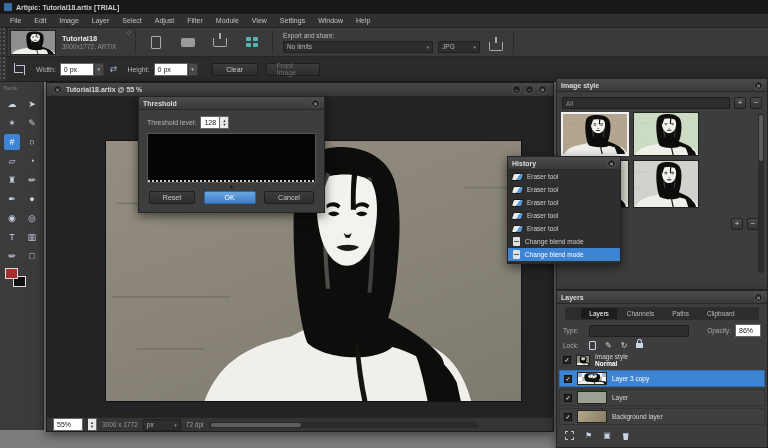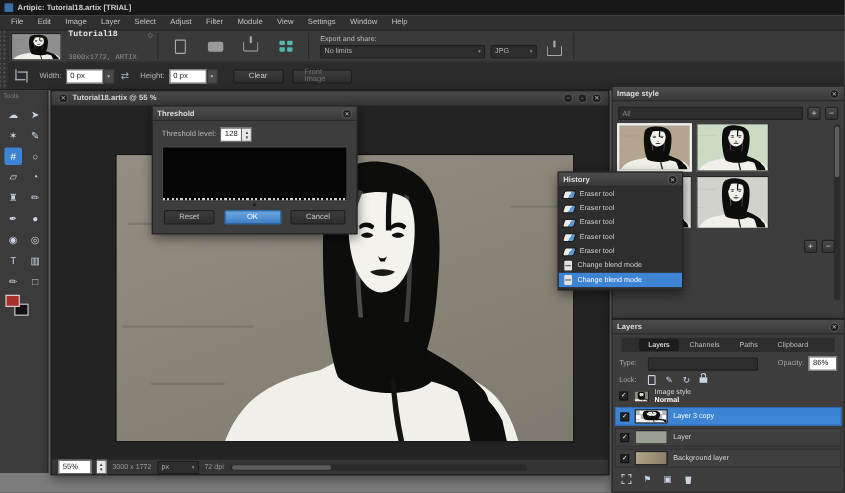--- a/index.html
+++ b/index.html
@@ -10,21 +10,21 @@
 
   
   .titlebar { left:0; top:0; width:768px; height:14px; background:#181818; display:flex; align-items:center; padding:0 4px; gap:4px; }
   .app-ic { width:8px; height:8px; background:#3a6ea5; border-radius:1px; }
   .title-txt { color:#cfcfcf; font-weight:bold; font-size:7px; }
   .menubar { left:0; top:14px; width:768px; height:14px; background:#303030; border-bottom:1px solid #222; display:flex; align-items:center; gap:13px; padding:0 10px; }
   .menu-item { color:#c2c2c2; font-size:7px; }
   .toolbar { left:0; top:28px; width:768px; height:29px; background:#3a3a3a; border-bottom:1px solid #262626; display:flex; align-items:stretch; }
   .grip { width:8px; background:#333; border-right:1px solid #2a2a2a; background-image:radial-gradient(#555 1px, transparent 1px); background-size:4px 4px; background-position:2px 3px; }
   .doc-thumb { width:46px; height:25px; margin:2px 0 0 2px; background:#8f8f8f; overflow:hidden; border:1px solid #222; }
-  .doc-meta { display:flex; flex-direction:column; justify-content:space-between; padding:0 6px;font-family:Liberation Mono, monospace; }
+  .doc-meta { display:flex; flex-direction:column; justify-content:center; padding:0 6px; }
   .doc-name { color:#e8e8e8; font-weight:bold; font-size:7.5px; }
   .doc-info { color:#8f8f8f; font-size:6.5px; }
   .vsep { width:1px; background:#2a2a2a; margin:2px 4px; }
   .tb-ic { width:26px; height:20px; margin:4px 3px; display:flex; align-items:center; justify-content:center; border-radius:2px; }
   .page-shape { width:10px; height:13px; border:1px solid #a9a9a9; border-radius:1px; }
   .card-shape { width:14px; height:9px; background:#9a9a9a; border-radius:2px; }
   .tray-shape { width:14px; height:9px; border:1px solid #a9a9a9; border-top:none; border-radius:0 0 2px 2px; position:relative; }
   .tray-shape::after { content:""; position:absolute; left:5px; top:-5px; width:2px; height:6px; background:#a9a9a9; }
   .share-dots { display:grid; grid-template-columns:5px 5px; gap:2px; }
   .share-dots i { width:5px; height:4px; background:#57b3ad; border-radius:1px; }

